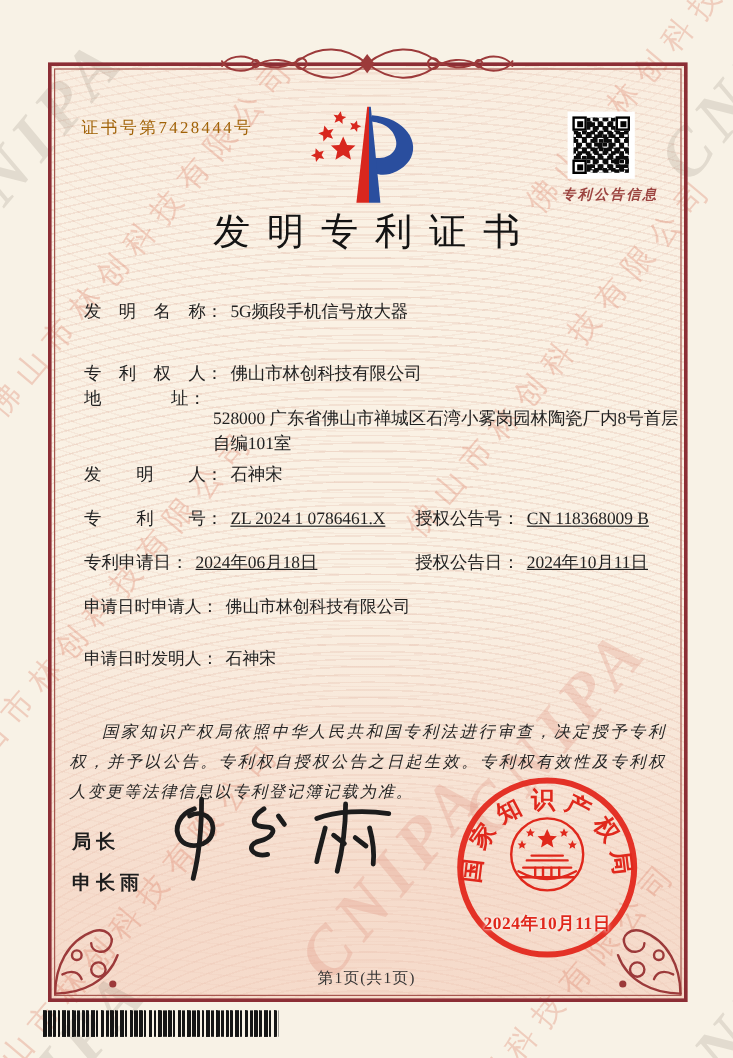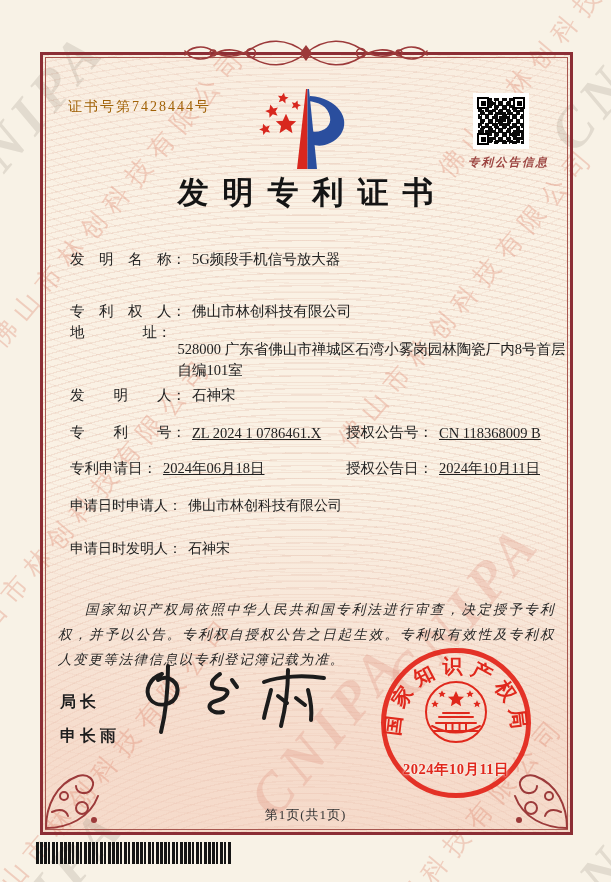--- a/index.html
+++ b/index.html
@@ -49,21 +49,21 @@
     background:
       repeating-conic-gradient(#0b0b0b 0% 25%, rgba(0,0,0,0) 0% 50%) 0 0/7px 7px,
       repeating-conic-gradient(rgba(0,0,0,0) 0% 25%, #0b0b0b 0% 50%) 2px 3px/9px 9px,
       #fff;}
   .qf{position:absolute;width:12px;height:12px;border:2.5px solid #000;background:#fff;box-sizing:border-box;z-index:2;}
   .qf::after{content:"";position:absolute;inset:1.5px;background:#000;}
   .qf-tl{left:4px;top:4px;} .qf-tr{right:4px;top:4px;} .qf-bl{left:4px;bottom:4px;}
   .qr-caption{margin-top:6px;font-size:11.5px;font-style:italic;letter-spacing:2px;color:#9c4440;white-space:nowrap;font-weight:bold;}
 
   .title{position:absolute;left:50%;transform:translateX(-50%);top:172px;z-index:4;
-    font-size:31px;font-weight:700;letter-spacing:14px;padding-left:14px;color:#141414;white-space:nowrap;}
+    font-size:31px;font-weight:400;letter-spacing:14px;padding-left:14px;color:#141414;white-space:nowrap;}
 
   .frow{position:absolute;left:70px;z-index:4;display:flex;font-size:14.5px;color:#222;}
   .frow .lbl{flex:none;}
   .frow .val{margin-left:6px;}
   .f-name{top:250px;} .f-patentee{top:302px;}
   .f-address{top:323px;} .f-address .val{width:392px;line-height:21px;margin-top:16px;}
   .f-inventor{top:386px;}
   .pair{position:absolute;left:70px;right:40px;z-index:4;display:flex;font-size:14.5px;color:#222;}
   .pair .cell{display:flex;align-items:flex-end;} .pair .c1{width:276px;flex:none;} .pair .cell .val{margin-left:6px;text-decoration:underline;}
   .p-num{top:423px;} .p-date{top:459px;}

